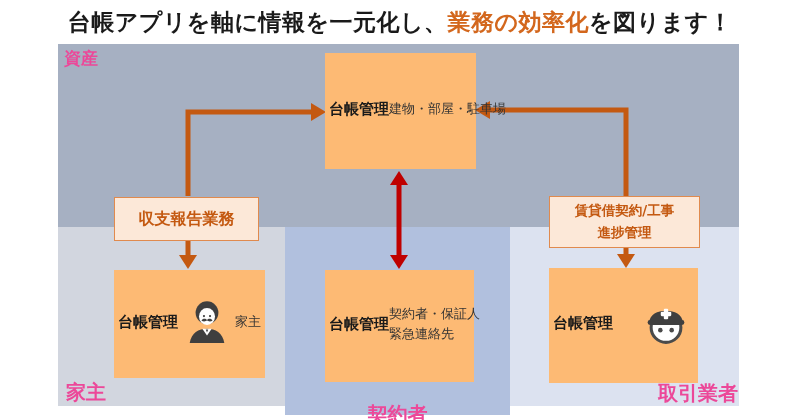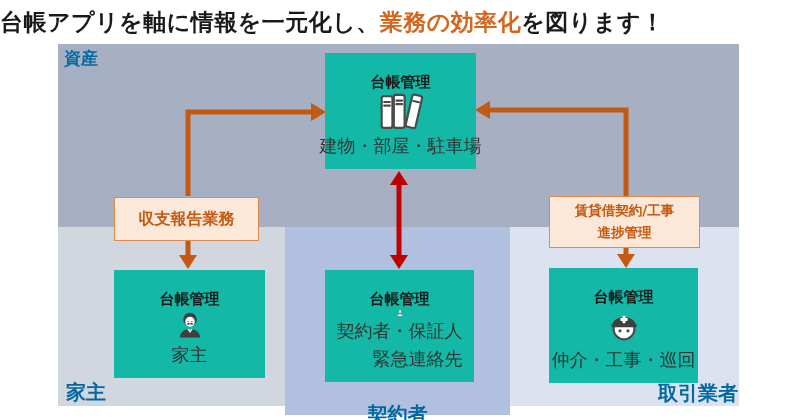--- a/index.html
+++ b/index.html
@@ -20,54 +20,54 @@
   html,body{margin:0;padding:0;}
   body{
     width:800px;height:420px;background:#ffffff;
     font-family:"DejaVu Sans","Liberation Sans",sans-serif;
     color:#1a1a1a;
   }
   .canvas{position:relative;width:800px;height:420px;background:#fff;overflow:hidden;}
 
   .title{
     position:absolute;top:7px;left:0;width:100%;
-    text-align:left;font-size:23px;font-weight:600;letter-spacing:0.5px;
+    text-align:center;font-size:23px;font-weight:600;letter-spacing:0.5px;
     white-space:nowrap;
   }
   .title .hl{color:var(--title-highlight);}
 
   .sec{position:absolute;}
   .sec-assets{left:58px;top:44px;width:681px;height:183px;background:var(--assets-bg);}
   .sec-owner{left:58px;top:227px;width:227px;height:179px;background:var(--owner-bg);}
   .sec-contractor{left:285px;top:227px;width:225px;height:188px;background:var(--contractor-bg);}
   .sec-vendors{left:510px;top:227px;width:229px;height:179px;background:var(--vendors-bg);}
 
-  .sec-label{position:absolute;font-weight:bold;color:#0369a1;white-space:nowrap;}
+  .sec-label{position:absolute;font-weight:bold;color:#ec4899;white-space:nowrap;}
   .lbl-assets{left:64px;top:47px;font-size:17px;}
   .lbl-owner{left:66px;top:379px;font-size:20px;}
   .lbl-contractor{left:285px;top:383px;width:225px;text-align:center;font-size:20px;margin-top:18px;}
   .lbl-vendors{left:560px;top:380px;width:178px;text-align:right;font-size:20px;}
 
   .arrows{position:absolute;left:0;top:0;}
   .arrows .orange path{stroke:var(--arrow-orange);stroke-width:5;fill:none;}
   .arrows .orange polygon{fill:var(--arrow-orange);}
   .arrows .red path{stroke:var(--arrow-red);stroke-width:5;fill:none;}
   .arrows .red polygon{fill:var(--arrow-red);}
 
   .card{
-    position:absolute;background:#14b8a6;
-    display:flex;flex-direction:column;align-items:center;justify-content:space-between;
-    padding:20px 4px 9px;
+    position:absolute;background:#fdba74;
+    display:flex;align-items:center;justify-content:space-between;
+    padding:5px 4px 9px;
   }
   .card-assets{left:325px;top:53px;width:151px;height:116px;}
   .card-owner{left:114px;top:270px;width:151px;height:108px;}
   .card-contractor{left:325px;top:270px;width:149px;height:112px;}
   .card-vendors{left:549px;top:268px;width:149px;height:115px;}
   .card-title{font-size:15px;font-weight:bold;white-space:nowrap;}
-  .card-caption{font-size:18px;color:#333;white-space:nowrap;text-align:right;line-height:1.55;}
+  .card-caption{font-size:13px;color:#333;white-space:nowrap;text-align:left;line-height:1.55;}
   .icon{display:block;}
 
   .conn-label{
     position:absolute;background:var(--label-bg);
     border:1.5px solid var(--label-border);color:var(--label-text);
     display:flex;flex-direction:column;align-items:center;justify-content:center;
     font-weight:bold;text-align:center;white-space:nowrap;
   }
   .conn-left{left:114px;top:197px;width:145px;height:44px;font-size:16px;}
   .conn-middle{left:324px;top:196px;width:150px;height:46px;font-size:12px;line-height:1.7;}
@@ -156,21 +156,20 @@
     <div class="card-title">台帳管理</div>
     <svg class="icon" width="56" height="56" viewBox="0 0 64 64">
       <circle cx="32" cy="36" r="17" fill="#ffffff" stroke="#4a4a4a" stroke-width="3.5"></circle>
       <path d="M13 30 C13 12.5 51 12.5 51 30 Z" fill="#3f3f3f"></path>
       <rect x="11" y="27.5" width="42" height="5.5" rx="2.7" fill="#3f3f3f"></rect>
       <rect x="29.5" y="14.5" width="5" height="12" rx="1.2" fill="#ffffff"></rect>
       <rect x="26" y="18" width="12" height="5" rx="1.2" fill="#ffffff"></rect>
       <circle cx="25.5" cy="39" r="2.6" fill="#4a4a4a"></circle>
       <circle cx="38.5" cy="39" r="2.6" fill="#4a4a4a"></circle>
     </svg>
-    <div class="card-caption">仲介・工事・巡回</div>
   </div>
 
   <div class="conn-label conn-left">
     <div>収支報告業務</div>
   </div>
   <div class="conn-label conn-right">
     <div>賃貸借契約/工事</div>
     <div>進捗管理</div>
   </div>
 

